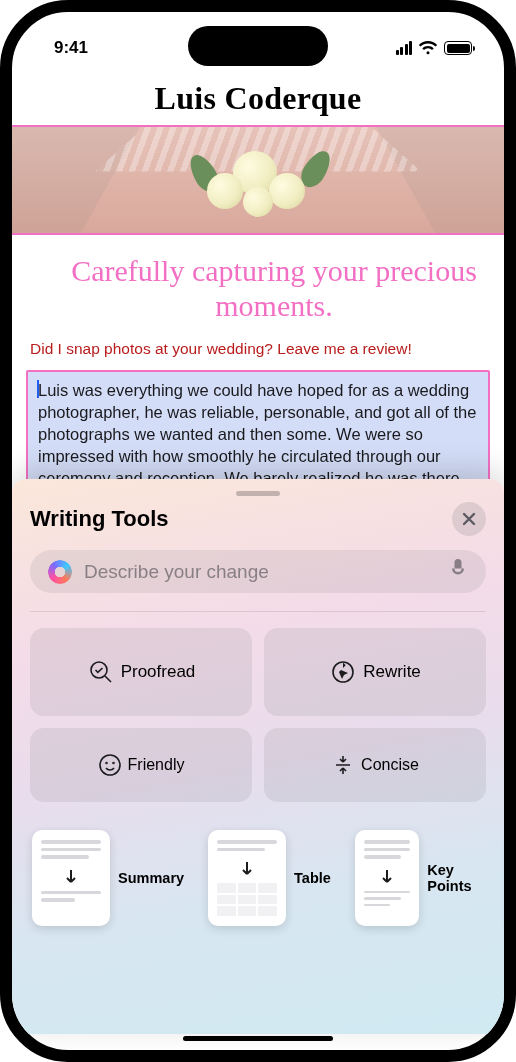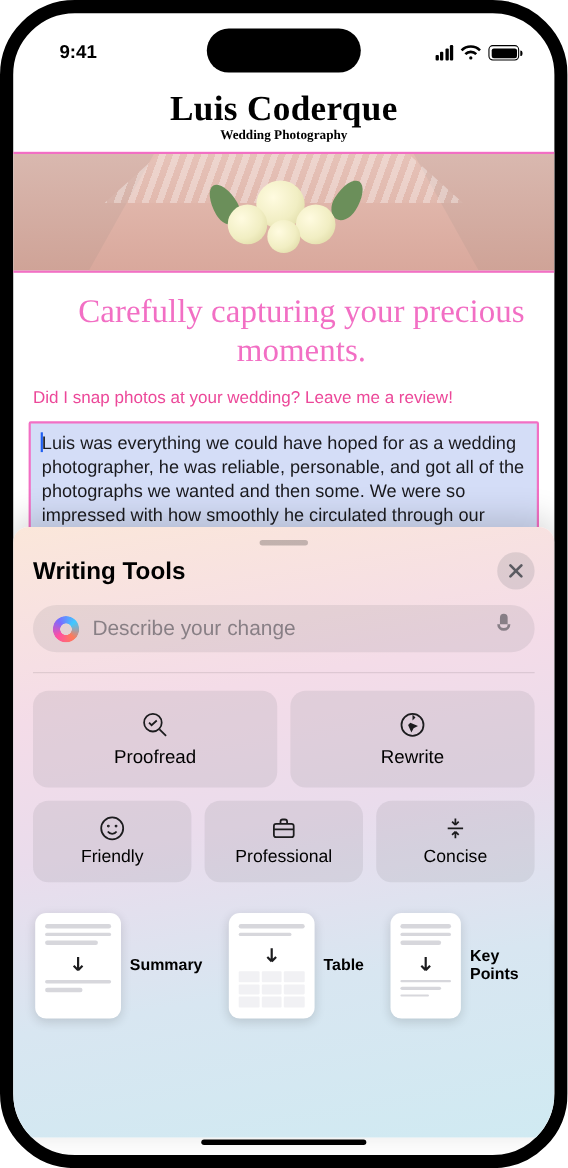--- a/index.html
+++ b/index.html
@@ -83,21 +83,21 @@
   .headline {
     font-family: Georgia, "Times New Roman", serif;
     color:#f26fc4;
     font-size: 30px;
     line-height: 1.18;
     text-align:center;
     padding: 18px 24px 10px;
     margin-left: 32px;
   }
   .prompt {
-    color:#ec4899;
+    color:#b91c1c;
     font-size: 15.5px;
     padding: 6px 14px 8px 18px;
   }
   .review-box {
     margin: 4px 14px 0 14px;
     border: 2px solid #f26fc4;
     border-radius: 2px;
     background: #d4ddf7;
     padding: 8px 10px 10px;
     color:#1a1a1e;
@@ -147,21 +147,21 @@
   .prompt-placeholder { flex:1; color: rgba(60,60,67,0.55); font-size:19px; }
   .mic-icon svg { width:20px; height:24px; fill: rgba(60,60,67,0.55); }
 
   .divider { height:1px; background: rgba(0,0,0,0.10); margin:18px 0 16px; }
 
   .row { display:flex; gap:12px; }
   .tool-btn {
     flex:1;
     background: rgba(120,120,128,0.14);
     border-radius:14px;
-    display:flex; flex-direction:column; align-items:center; justify-content:center;
+    display:flex; flex-direction:row; align-items:center; justify-content:center;
     gap:6px;
     height:88px;
     font-size:17px;
   }
   .row.small .tool-btn { height:74px; font-size:16px; }
   .tool-btn svg { width:28px; height:28px; stroke:#1c1c1e; fill:none; stroke-width:1.6; }
   .row.small .tool-btn svg { width:24px; height:24px; }
 
   .transforms {
     margin-top: 28px;
@@ -220,21 +220,20 @@
         </svg>
       <div class="battery">
           <div class="battery-fill"></div>
         </div>
     </div>
   </div>
 
   <div class="content">
     <div class="brand">
       <div class="brand-name">Luis Coderque</div>
-      <div class="brand-sub">Wedding Photography</div>
     </div>
 
     <div class="hero">
       <div class="torso"></div>
       <div class="lace"></div>
       <div class="bouquet">
         <div class="leaf l1"></div>
           <div class="leaf l2"></div>
         <div class="flower a"></div>
           <div class="flower b"></div>
@@ -293,27 +292,20 @@
 
       <div class="row small" style="margin-top:12px">
         <div class="tool-btn">
           <svg viewBox="0 0 24 24">
               <circle cx="12" cy="12" r="10"></circle>
               <circle cx="8.5" cy="10" r="0.5" fill="#1c1c1e"></circle>
               <circle cx="15.5" cy="10" r="0.5" fill="#1c1c1e"></circle>
               <path d="M8 15c1 1.4 2.4 2 4 2s3-.6 4-2"></path>
             </svg>
           <span>Friendly</span>
-        </div>
-        <div class="tool-btn">
-          <svg viewBox="0 0 24 24">
-              <rect x="3" y="8" width="18" height="12" rx="2"></rect>
-              <path d="M9 8V6a2 2 0 012-2h2a2 2 0 012 2v2M3 13h18"></path>
-            </svg>
-          <span>Professional</span>
         </div>
         <div class="tool-btn">
           <svg viewBox="0 0 24 24">
               <path d="M12 3v6m0 0l-3-3m3 3l3-3M12 21v-6m0 0l-3 3m3-3l3 3M5 12h14"></path>
             </svg>
           <span>Concise</span>
         </div>
       </div>
 
       <div class="transforms">

